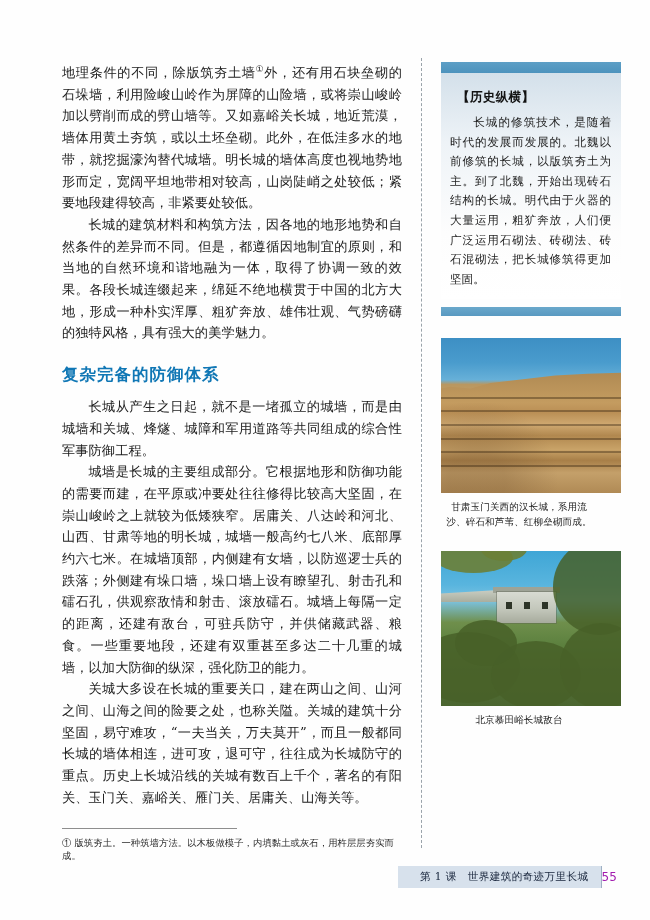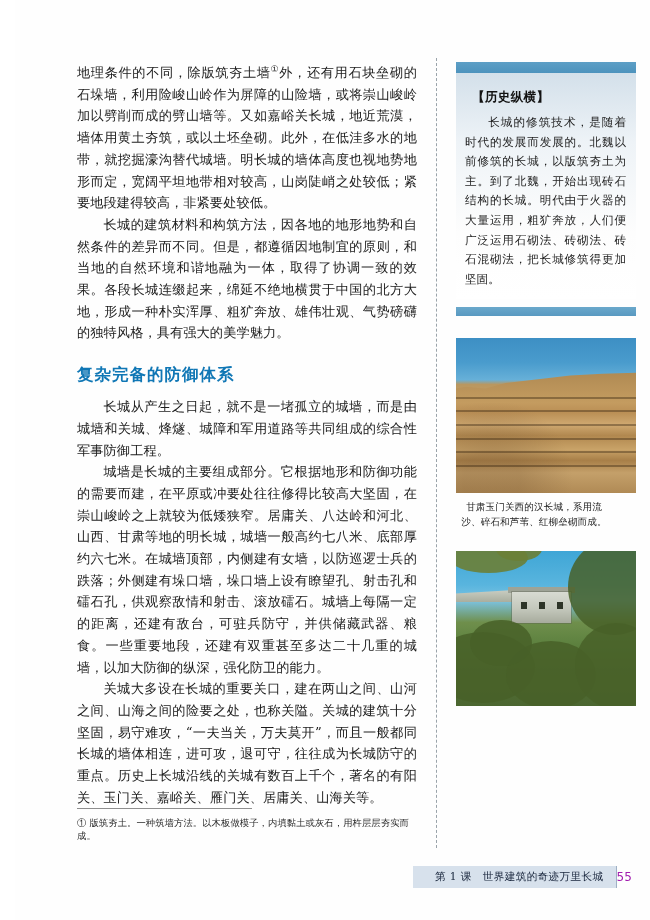--- a/index.html
+++ b/index.html
@@ -12,21 +12,20 @@
     height: 920px;
     position: relative;
     font-family: "DejaVu Serif", "Liberation Serif", serif;
     overflow: hidden;
   }
 
   .page {
     position: absolute;
     inset: 0;
     background: #fefefe;
-    margin-left: 15px;
   }
 
   
   .main-col {
     position: absolute;
     left: 62px;
     top: 62px;
     width: 340px;
     height: 790px;
   }
@@ -55,21 +54,21 @@
     color: #1077b5;
     letter-spacing: 1px;
     margin: 20px 0 10px 0;
     font-family: "DejaVu Sans", "Liberation Sans", sans-serif;
   }
 
   
   .footnote-wrap {
     position: absolute;
     left: 62px;
-    top: 808px;
+    top: 828px;
     width: 340px;
   }
   .footnote-rule {
     width: 175px;
     height: 1px;
     background: #ararara;
     background: #8e8e8e;
     margin-bottom: 7px;
   }
   .footnote-text {
@@ -318,20 +317,21 @@
           <div class="win" style="left:56%;"></div>
           <div class="branch" style="left:-4%;  top:-6%;  width:44%; height:20%;"></div>
           <div class="branch" style="left:22%;  top:-10%; width:26%; height:16%;"></div>
           <div class="foliage" style="left:62%;  top:-8%;  width:52%; height:62%;"></div>
           <div class="foliage" style="left:-14%; top:52%;  width:58%; height:46%;"></div>
           <div class="foliage" style="left:28%;  top:58%;  width:50%; height:44%;"></div>
           <div class="foliage" style="left:66%;  top:46%;  width:46%; height:56%;"></div>
           <div class="foliage" style="left:8%;   top:44%;  width:34%; height:30%;"></div>
         </div>
       </div>
+      <div class="caption">北京慕田峪长城敌台</div>
     </div>
 
   </div>
 
   <div class="footer">
     <div class="footer-band">
       <span class="footer-lesson">第 1 课　世界建筑的奇迹万里长城</span>
     </div>
     <div class="footer-sep"></div>
     <span class="footer-page">55</span>

